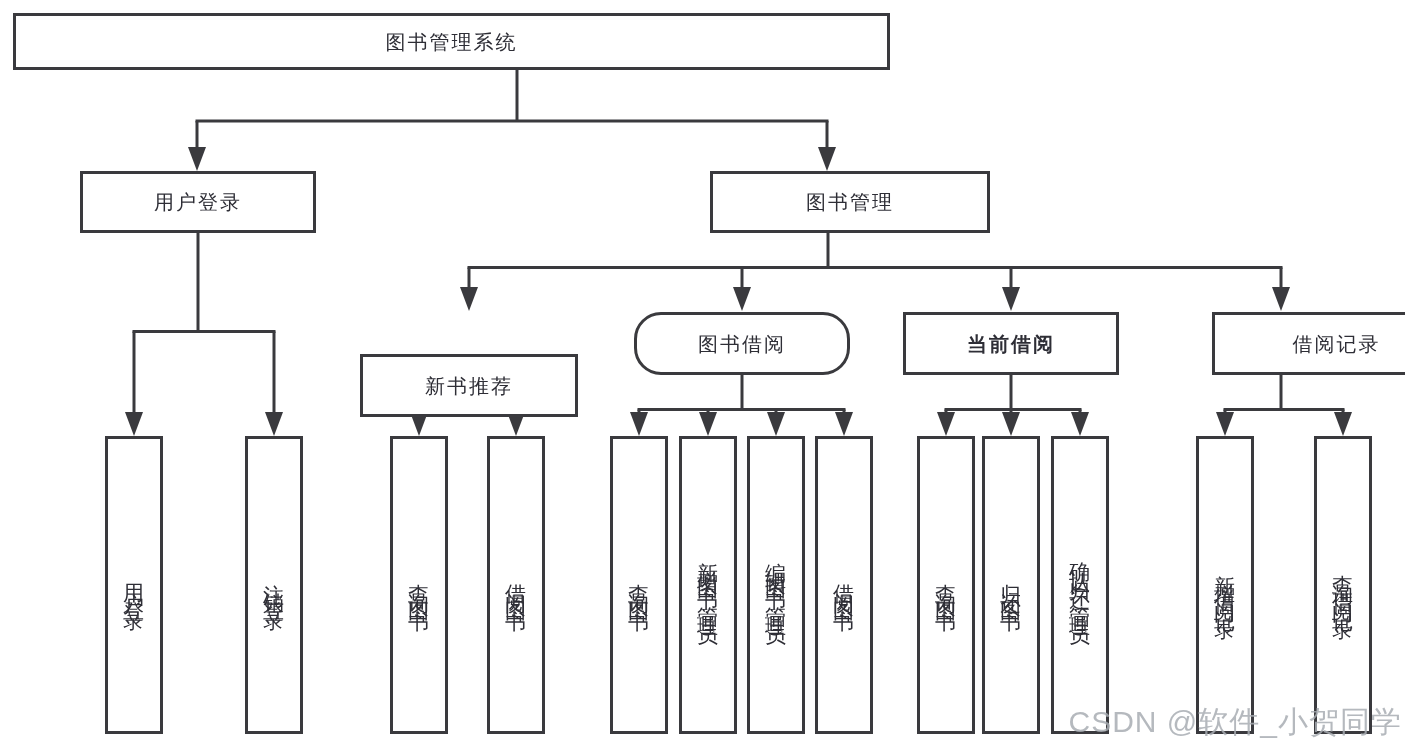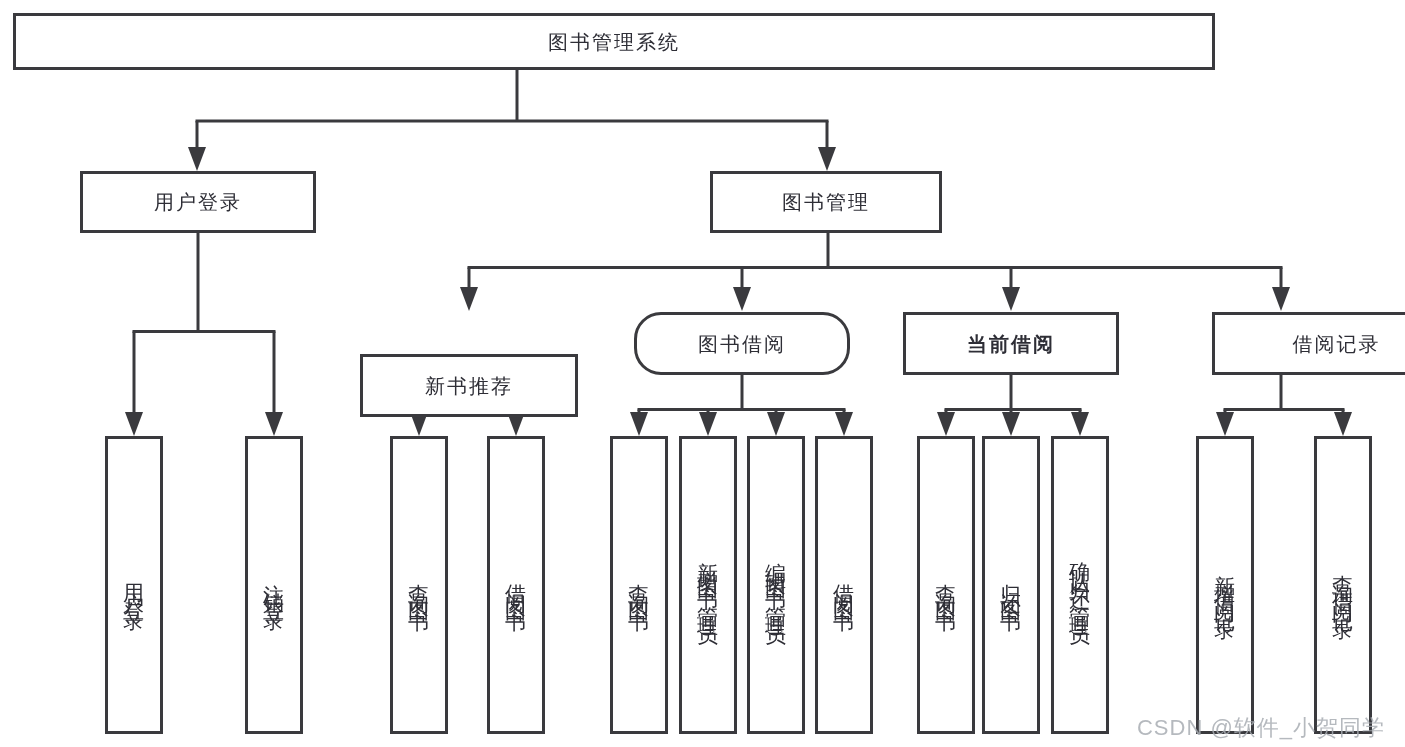--- a/index.html
+++ b/index.html
@@ -19,36 +19,36 @@
     display:flex;align-items:center;justify-content:center;
     color:#2e2e36;font-size:20px;letter-spacing:2px;
     text-align:center;line-height:1.2;
   }
   .leaf{
     top:436px;width:58px;height:298px;
     writing-mode:vertical-rl;text-orientation:upright;
     font-size:21px;letter-spacing:9px;padding:4px 0;
   }
   
-  .b-root{left:13px;top:13px;width:1202px;height:57px;}
+  .b-root{left:13px;top:13px;width:877px;height:57px;}
   .b-user-login{left:80px;top:171px;width:236px;height:62px;}
-  .b-book-mgmt{left:710px;top:171px;width:232px;height:62px;}
+  .b-book-mgmt{left:710px;top:171px;width:280px;height:62px;}
   .lvl3{top:312px;height:63px;}
   .b-nb{left:360px;width:218px;margin-top:42px;}
   .b-bb{left:634px;width:216px;border-radius:27px;}
   .b-cb{left:903px;width:216px;font-weight:bold;}
   .b-br{left:1172px;width:249px;margin-left:40px;}
   .l-ul0{left:105px;} .l-ul1{left:245px;}
   .l-nb0{left:390px;} .l-nb1{left:487px;}
   .l-bb0{left:610px;} .l-bb1{left:679px;} .l-bb2{left:747px;} .l-bb3{left:815px;}
   .l-cb0{left:917px;} .l-cb1{left:982px;} .l-cb2{left:1051px;}
   .l-br0{left:1196px;} .l-br1{left:1314px;}
   .watermark{
-    position:absolute;right:20px;bottom:4px;z-index:5;
-    color:rgba(168,173,179,0.85);font-size:22px;letter-spacing:1px;
+    position:absolute;right:3px;bottom:4px;z-index:5;
+    color:rgba(168,173,179,0.85);font-size:30px;letter-spacing:1px;
   }
 </style>
 </head>
 <body>
 
 <div class="canvas">
 
   <svg class="wires" width="1405" height="747">
     <g>
       <line x1="517" y1="68" x2="517" y2="121"></line>

